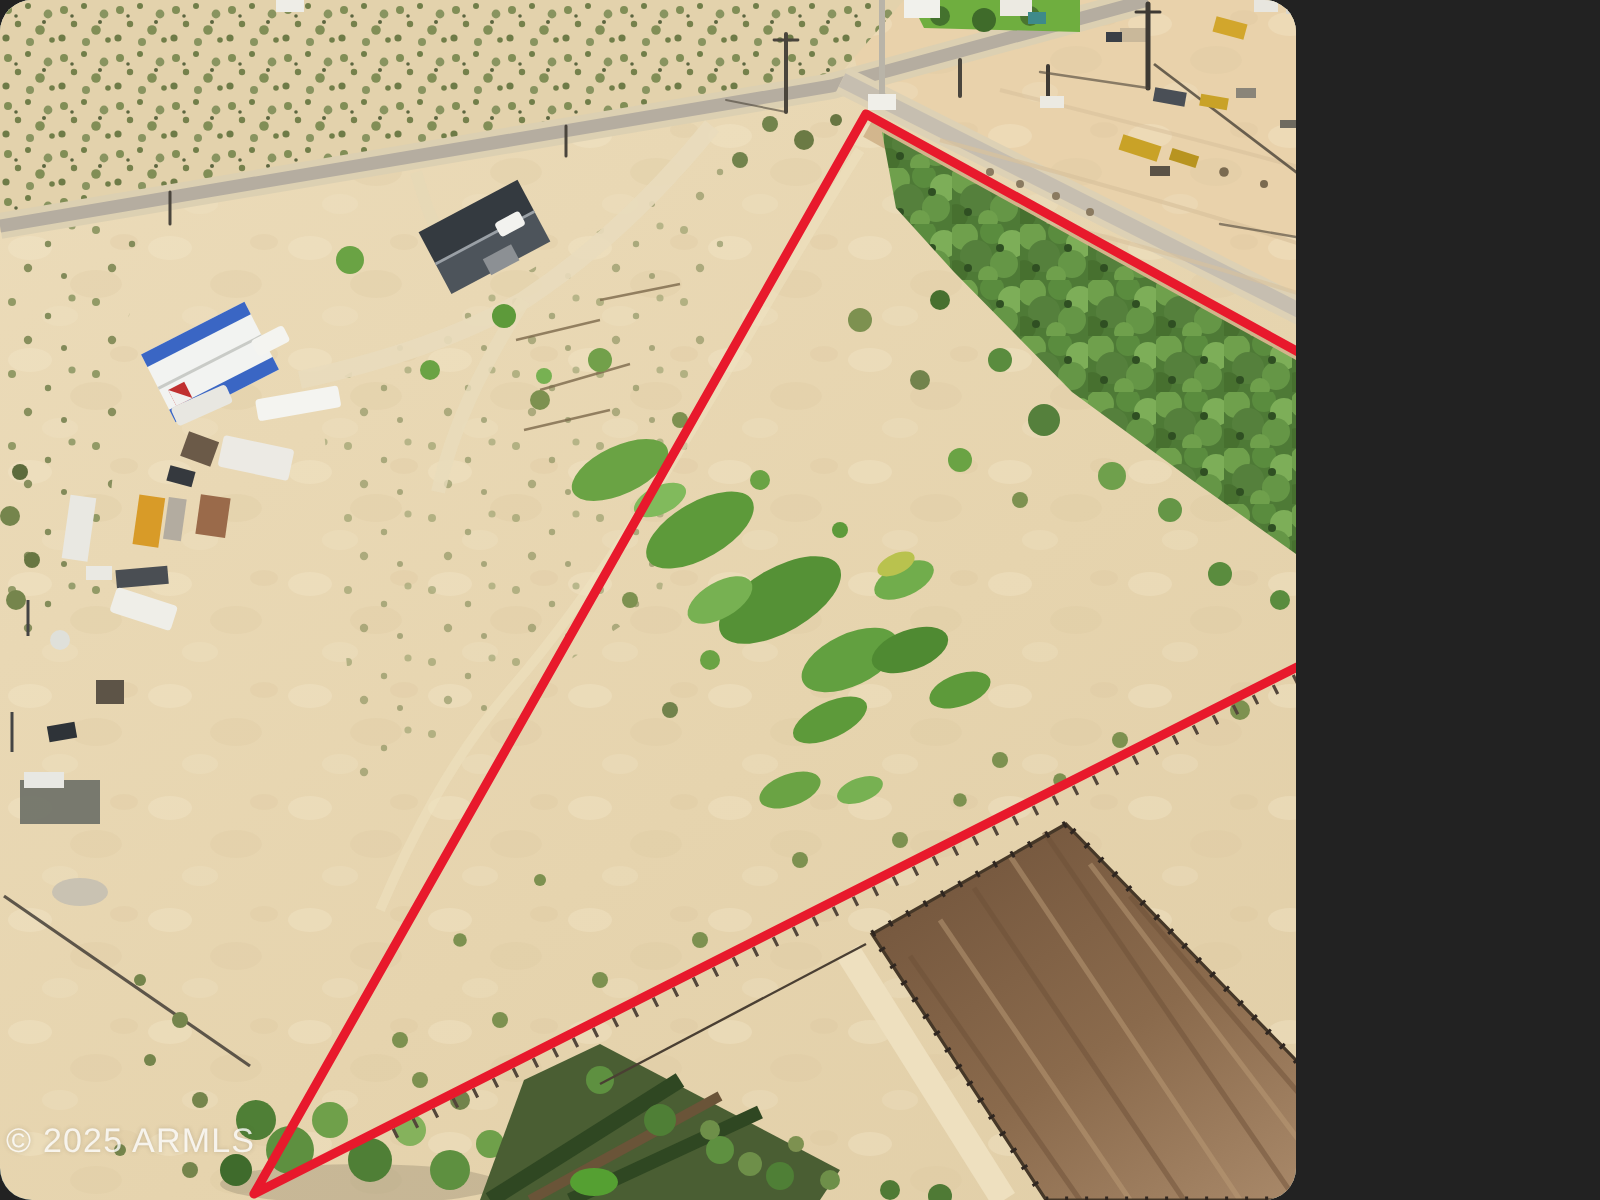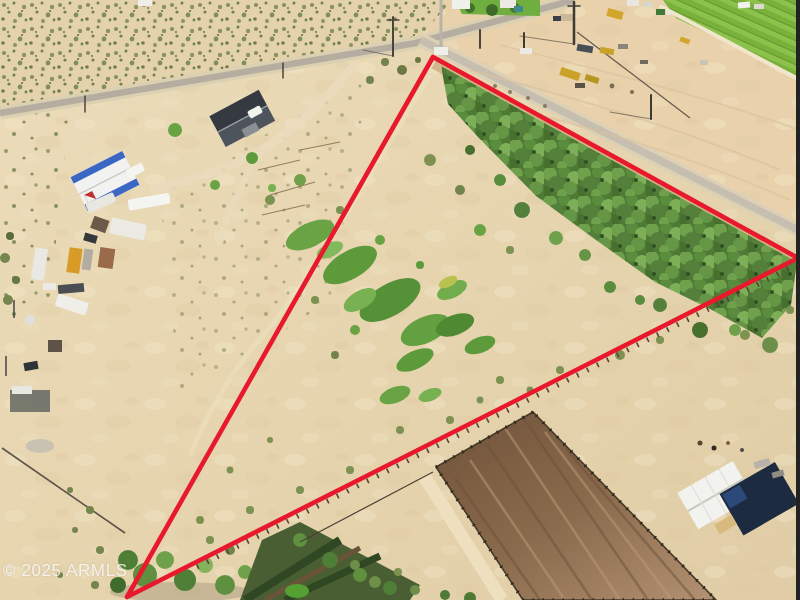--- a/index.html
+++ b/index.html
@@ -1,17 +1,17 @@
 <!DOCTYPE html>
 <html><head>
 <meta charset="utf-8">
 <style>
   html,body{margin:0;padding:0;background:#222;}
-  .stage{position:relative;width:796px;height:600px;overflow:hidden;
-         font-family:"Liberation Sans",sans-serif;background:#0c4a6e;}
+  .stage{position:relative;width:648px;height:600px;overflow:hidden;
+         font-family:"Liberation Sans",sans-serif;background:#0c4a6e;border-radius:16px;}
   .stage svg{position:absolute;left:0;top:0;}
   .watermark{position:absolute;left:3px;top:561px;font-size:17px;font-weight:400;
              letter-spacing:.6px;color:rgba(255,255,255,.8);
              text-shadow:0 0 2px rgba(90,80,60,.25);user-select:none;}
   .boundary{fill:none;stroke:#e8192c;stroke-width:4.6;stroke-linejoin:round;stroke-linecap:round;}
 </style>
 </head>
 <body>
 
 <div class="stage">

